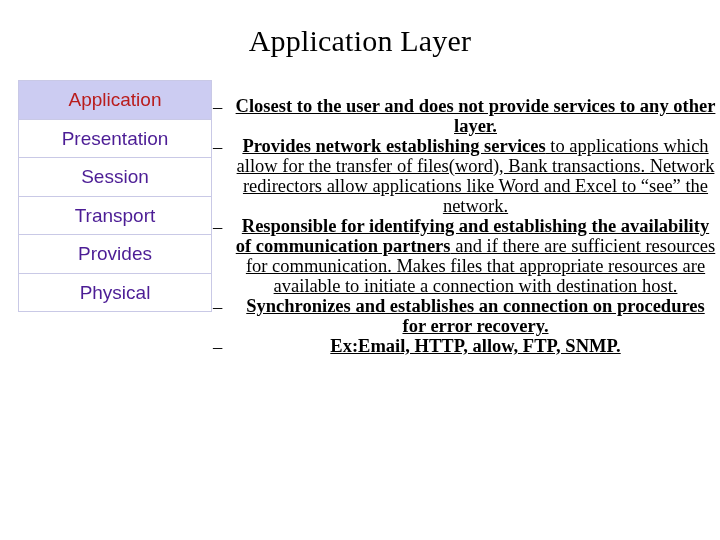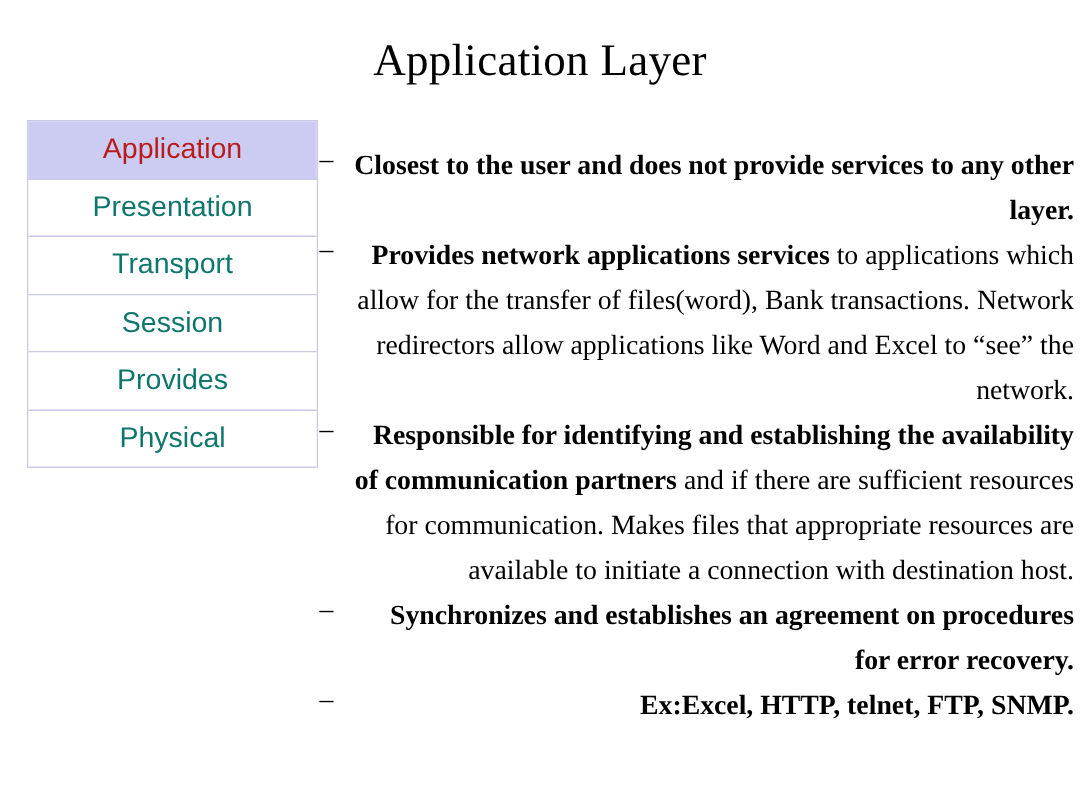--- a/index.html
+++ b/index.html
@@ -39,21 +39,21 @@
     border: 1px solid #c9c9e6;
     border-bottom: none;
     box-sizing: border-box;
   }
   .stack-row {
     height: 38.5px;
     line-height: 38.5px;
     text-align: center;
     font-family: "Liberation Sans", sans-serif;
     font-size: 19px;
-    color: #0f766e;
+    color: #4c1d95;
     border-bottom: 1px solid #c9c9e6;
     box-sizing: border-box;
     background: #ffffff;
   }
   .stack-row.highlight {
     background: #ccccf2;
     color: #b91c1c;
     text-align: center;
   }
   
@@ -72,59 +72,60 @@
     margin-bottom: 0px;
   }
   .dash {
     flex: 0 0 auto;
     width: 22px;
     text-align: left;
     line-height: 23.5px;
   }
   .btext {
     flex: 1 1 auto;
-    line-height: 30px;
-    text-align: right;
+    line-height: 20px;
+    text-align: center;
+    text-decoration: underline;
   }
   .btext b {
     font-weight: bold;
   }
 </style>
 </head>
 <body>
 
 <div class="slide">
 
   <div class="slide-title">Application Layer</div>
 
   <div class="stack">
       <div class="stack-row highlight">Application</div>
       <div class="stack-row">Presentation</div>
+      <div class="stack-row">Session</div>
       <div class="stack-row">Transport</div>
-      <div class="stack-row">Session</div>
       <div class="stack-row">Provides</div>
       <div class="stack-row">Physical</div>
     </div>
 
   <div class="bullets">
       <div class="bullet">
         <span class="dash">–</span>
         <span class="btext"><b>Closest to the user and does not provide services to any other layer.</b></span>
       </div>
       <div class="bullet">
         <span class="dash">–</span>
-        <span class="btext"><b>Provides network applications services</b><span> to applications which allow for the transfer of files(word), Bank transactions. Network redirectors allow applications like Word and Excel to “see” the network.</span></span>
+        <span class="btext"><b>Provides network establishing services</b><span> to applications which allow for the transfer of files(word), Bank transactions. Network redirectors allow applications like Word and Excel to “see” the network.</span></span>
       </div>
       <div class="bullet">
         <span class="dash">–</span>
         <span class="btext"><b>Responsible for identifying and establishing the availability of communication partners</b><span> and if there are sufficient resources for communication. Makes files that appropriate resources are available to initiate a connection with destination host.</span></span>
       </div>
       <div class="bullet">
         <span class="dash">–</span>
-        <span class="btext"><b>Synchronizes and establishes an agreement on procedures for error recovery.</b></span>
+        <span class="btext"><b>Synchronizes and establishes an connection on procedures for error recovery.</b></span>
       </div>
       <div class="bullet">
         <span class="dash">–</span>
-        <span class="btext"><b>Ex:Excel, HTTP, telnet, FTP, SNMP.</b></span>
+        <span class="btext"><b>Ex:Email, HTTP, allow, FTP, SNMP.</b></span>
       </div>
     </div>
 
 </div>
 
 </body></html>

